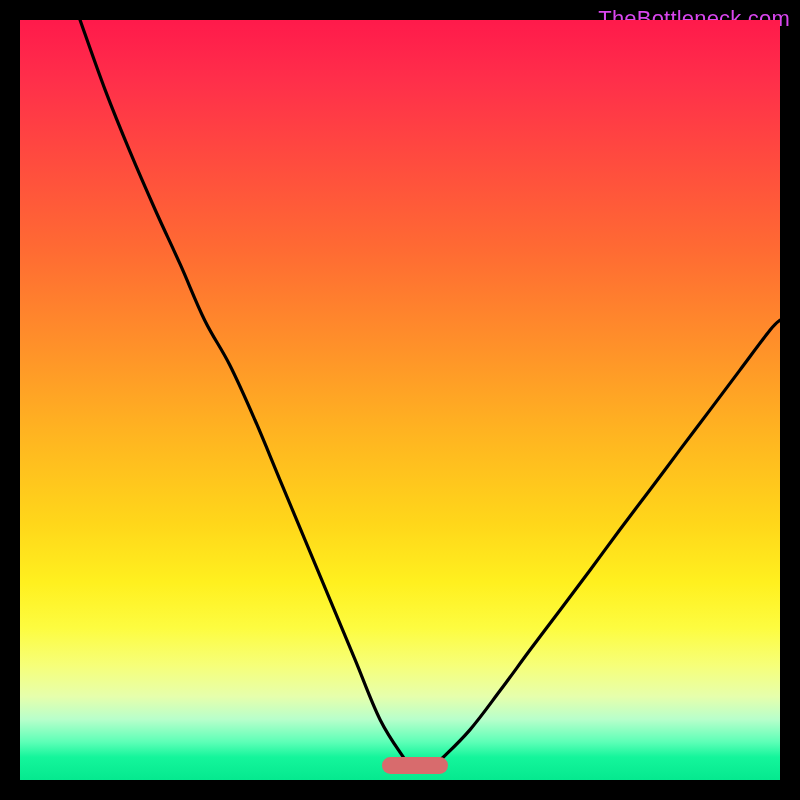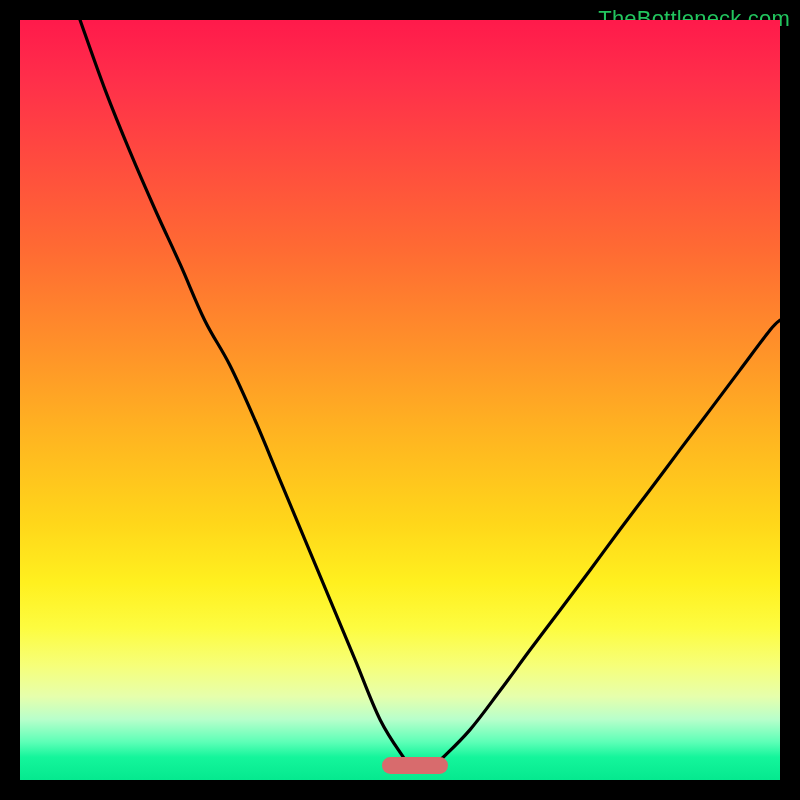--- a/index.html
+++ b/index.html
@@ -14,21 +14,21 @@
   .frame {
     position: relative;
     width: 800px;
     height: 800px;
     background: #000;
   }
   .watermark {
     position: absolute;
     top: 6px;
     right: 10px;
-    color: #22c55e;
+    color: #d946ef;
     font-size: 22px;
     font-weight: 500;
     letter-spacing: 0.2px;
     user-select: none;
   }
   .plot-area {
     position: absolute;
     left: 20px;
     top: 20px;
     width: 760px;

